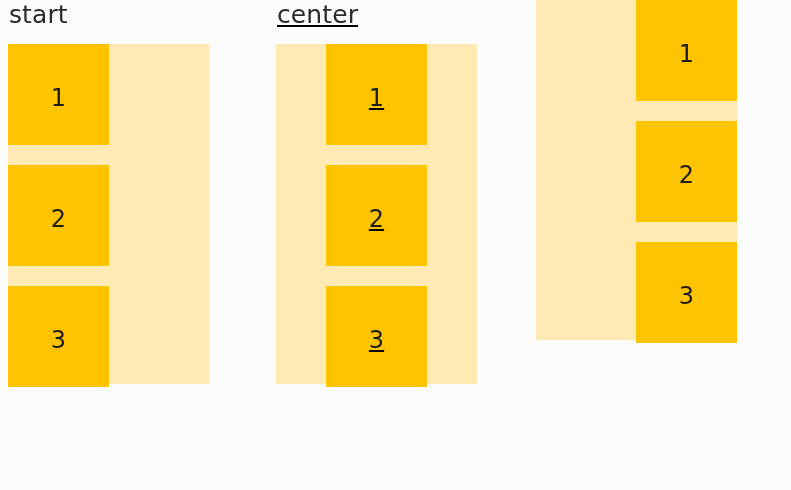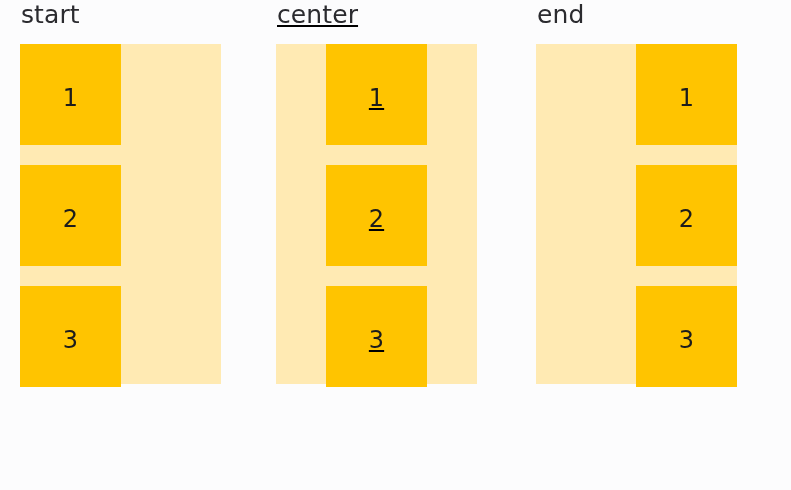--- a/index.html
+++ b/index.html
@@ -69,40 +69,39 @@
 
   .flex-item + .flex-item {
     margin-top: 20px;
   }
 </style>
 </head>
 <body>
 
 <div id="demo-board">
 
-  <div class="demo-group" style="left:20px;">
+  <div class="demo-group" style="left:8px;">
     <span class="group-label">start</span>
     <div class="flex-container align-start">
       <div class="flex-item">1</div>
       <div class="flex-item">2</div>
       <div class="flex-item">3</div>
     </div>
   </div>
 
   <div class="demo-group" style="left:276px;text-decoration:underline;">
     <span class="group-label">center</span>
     <div class="flex-container align-center">
       <div class="flex-item">1</div>
       <div class="flex-item">2</div>
       <div class="flex-item">3</div>
     </div>
   </div>
 
   <div class="demo-group" style="left:536px;">
-    <span class="group-label">end</span>
     <div class="flex-container align-end">
       <div class="flex-item">1</div>
       <div class="flex-item">2</div>
       <div class="flex-item">3</div>
     </div>
   </div>
 
 </div>
 
 </body></html>

